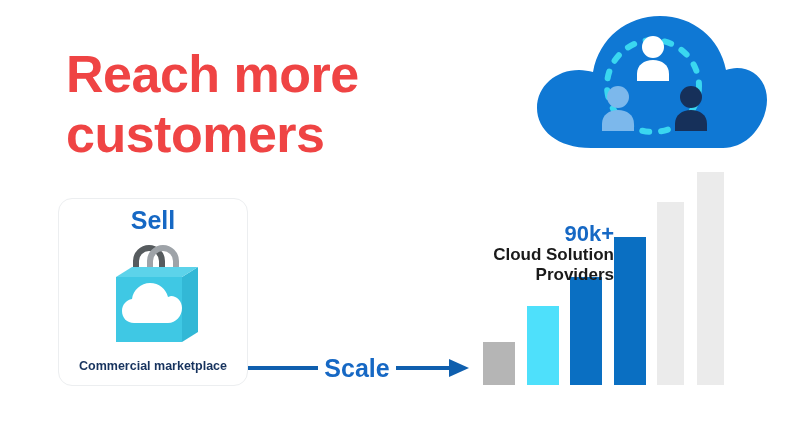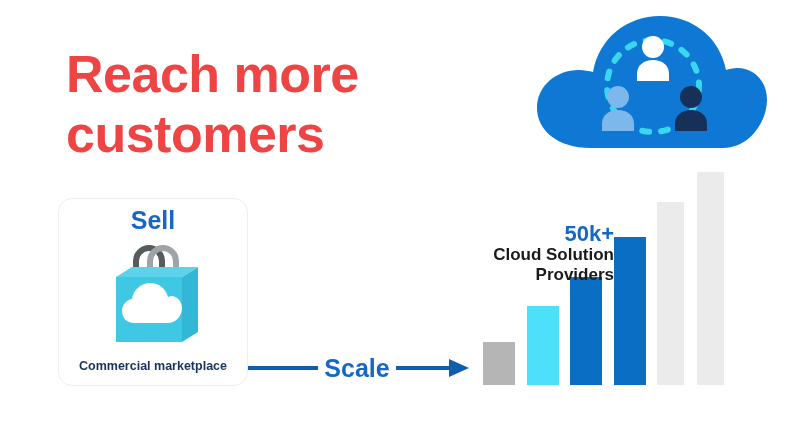--- a/index.html
+++ b/index.html
@@ -236,17 +236,17 @@
   <div id="chart">
     <div class="bar" style="left:3px;  width:32px; height:43px;  background:#b5b5b5;"></div>
     <div class="bar" style="left:47px; width:32px; height:79px;  background:#4ee0fb;"></div>
     <div class="bar" style="left:90px; width:32px; height:108px; background:#0a6fc2;"></div>
     <div class="bar" style="left:134px;width:32px; height:148px; background:#0a6fc2;"></div>
     <div class="bar" style="left:177px;width:27px; height:183px; background:#ebebeb;"></div>
     <div class="bar" style="left:217px;width:27px; height:213px; background:#ebebeb;"></div>
   </div>
 
   <div id="callout">
-    <div id="callout-value">50k+</div>
+    <div id="callout-value">90k+</div>
     <div id="callout-caption">Cloud Solution Providers</div>
   </div>
 
 </div>
 
 </body></html>

